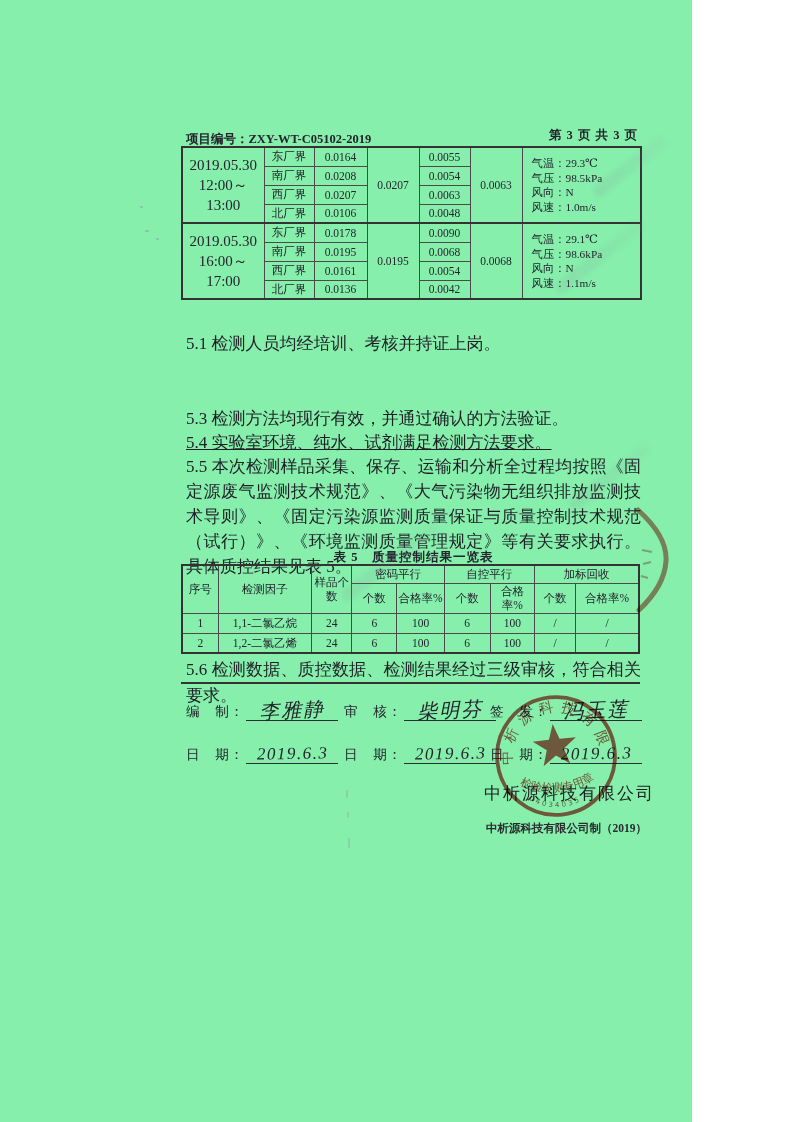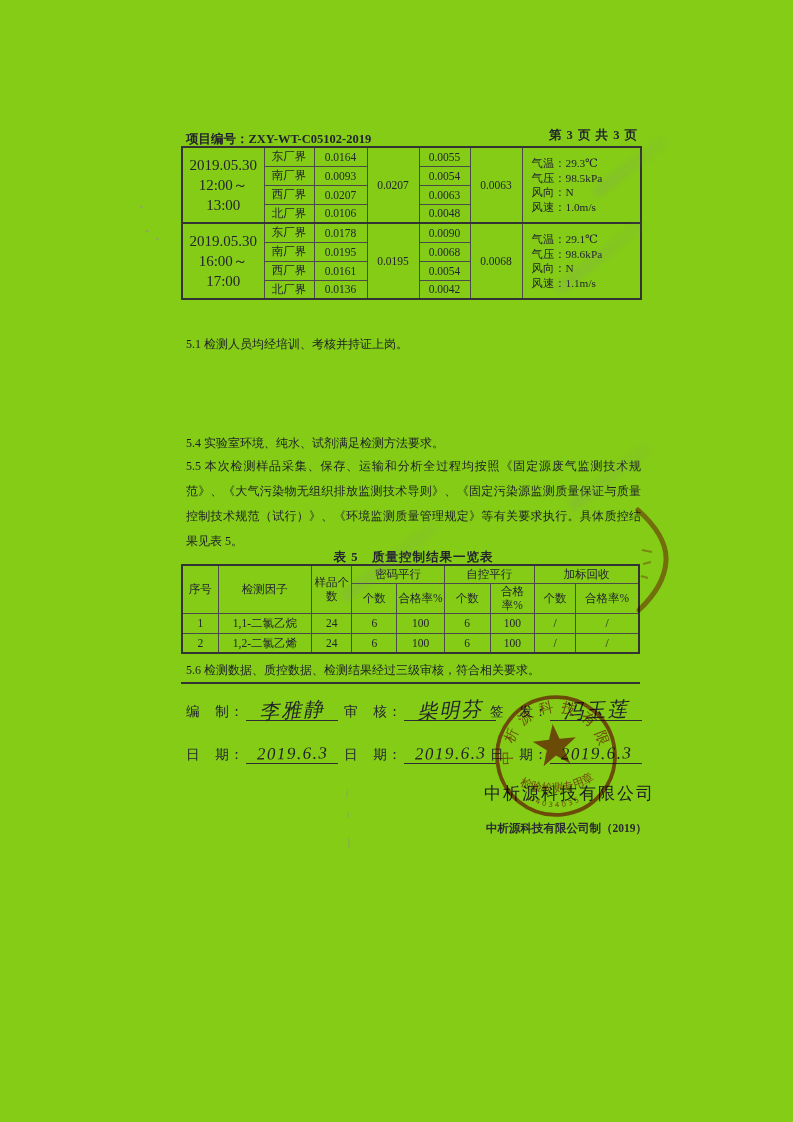--- a/index.html
+++ b/index.html
@@ -1,35 +1,35 @@
 <!DOCTYPE html>
 <html><head>
 <meta charset="utf-8">
 <style>
   * { margin:0; padding:0; box-sizing:border-box; }
   html,body { background:#ffffff; }
   body { font-family:"Liberation Serif","DejaVu Serif",serif; color:#23242c; }
-  .page { position:relative; width:793px; height:1122px; background:#84cc16; overflow:hidden; }
+  .page { position:relative; width:692px; height:1122px; background:#86efac; overflow:hidden; }
 
   
   .hdr { position:absolute; left:186px; top:127px; width:454px; display:flex; justify-content:space-between; align-items:flex-end; font-size:12.5px; font-weight:600; }
   .hdr .pg { border-bottom:2.5px solid #2b2b2b; padding:0 2px 2px 2px; letter-spacing:1px; }
 
   
   table { border-collapse:collapse; }
   .mon { position:absolute; left:181px; top:146px; width:459px; table-layout:fixed; font-size:11.5px; }
   .mon td { border:1px solid #4a4a4a; text-align:center; height:19px; padding:0 1px; overflow:hidden; }
   .mon { border:2px solid #333; }
   .mon tr.blk2 > td { border-top:2px solid #333; }
   .mon td.date-cell { line-height:20px; font-size:15px; }
   .mon td.wx { text-align:left; padding:2px 4px 2px 6px; line-height:14.5px; font-size:11.3px; }
   .wline .wlab { display:inline-block; width:37px;text-align:right; }
 
   
-  .para { position:absolute; left:186px; width:455px; font-size:12px; line-height:26px; text-align:justify; color:#1e1f26; }
+  .para { position:absolute; left:186px; width:455px; font-size:17px; line-height:26px; text-align:justify; color:#1e1f26; }
   .h5 { font-weight:bold; font-size:14px; letter-spacing:1px; }
 
   
   .t5cap { position:absolute; left:186px; top:549px; width:455px; text-align:center; font-size:12.5px; font-weight:bold; letter-spacing:1px; }
   .t5 { position:absolute; left:181px; top:564px; width:459px; table-layout:fixed; font-size:11.5px; border:2px solid #333; }
   .t5 th,.t5 td { border:1px solid #4a4a4a; text-align:center; font-weight:normal; padding:0 1px; line-height:14px; }
   .t5 thead tr:first-child th { height:18px; }
   .t5 thead tr:last-child th { height:30px; }
   .t5 tbody td { height:20px; }
 
@@ -84,21 +84,21 @@
         <td rowspan="4">0.0063</td>
         <td rowspan="4" class="wx">
           <div class="wline"><span class="wlab">气温：</span><span>29.3℃</span></div>
           <div class="wline"><span class="wlab">气压：</span><span>98.5kPa</span></div>
           <div class="wline"><span class="wlab">风向：</span><span>N</span></div>
           <div class="wline"><span class="wlab">风速：</span><span>1.0m/s</span></div>
         </td>
       </tr>
       <tr>
           <td>南厂界</td>
-          <td>0.0093</td>
+          <td>0.0208</td>
           <td>0.0054</td>
         </tr>
       <tr>
           <td>西厂界</td>
           <td>0.0207</td>
           <td>0.0063</td>
         </tr>
       <tr>
           <td>北厂界</td>
           <td>0.0106</td>
@@ -134,21 +134,22 @@
         </tr>
       <tr>
           <td>北厂界</td>
           <td>0.0136</td>
           <td>0.0042</td>
         </tr>
     </tbody>
   </table>
 
   <div class="para" style="top:331px;">5.1 检测人员均经培训、考核并持证上岗。</div>
-  <div class="para" style="top:430px;">5.4 实验室环境、纯水、试剂满足检测方法要求。</div>
+  <div class="para" style="top:406px;">5.3 检测方法均现行有效，并通过确认的方法验证。</div>
+  <div class="para" style="top:430px;text-decoration:underline;">5.4 实验室环境、纯水、试剂满足检测方法要求。</div>
   <div class="para" style="top:454px; line-height:25px;">5.5 本次检测样品采集、保存、运输和分析全过程均按照《固定源废气监测技术规范》、《大气污染物无组织排放监测技术导则》、《固定污染源监测质量保证与质量控制技术规范（试行）》、《环境监测质量管理规定》等有关要求执行。具体质控结果见表 5。</div>
 
   <div class="t5cap">表 5　质量控制结果一览表</div>
   <table class="t5">
     <colgroup>
         <col style="width:36px">
         <col style="width:93px">
         <col style="width:40px">
         <col style="width:45px">
         <col style="width:47px">

